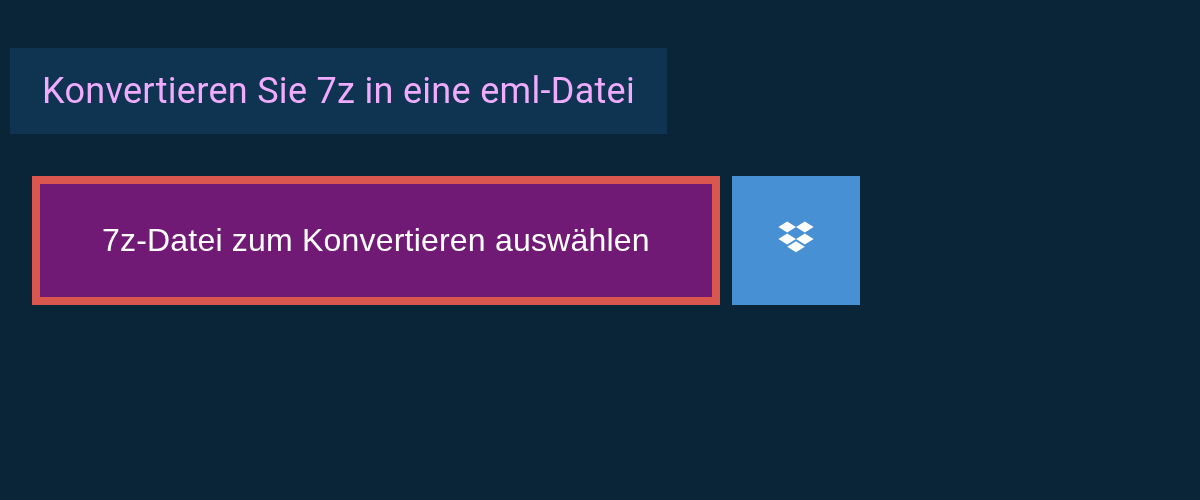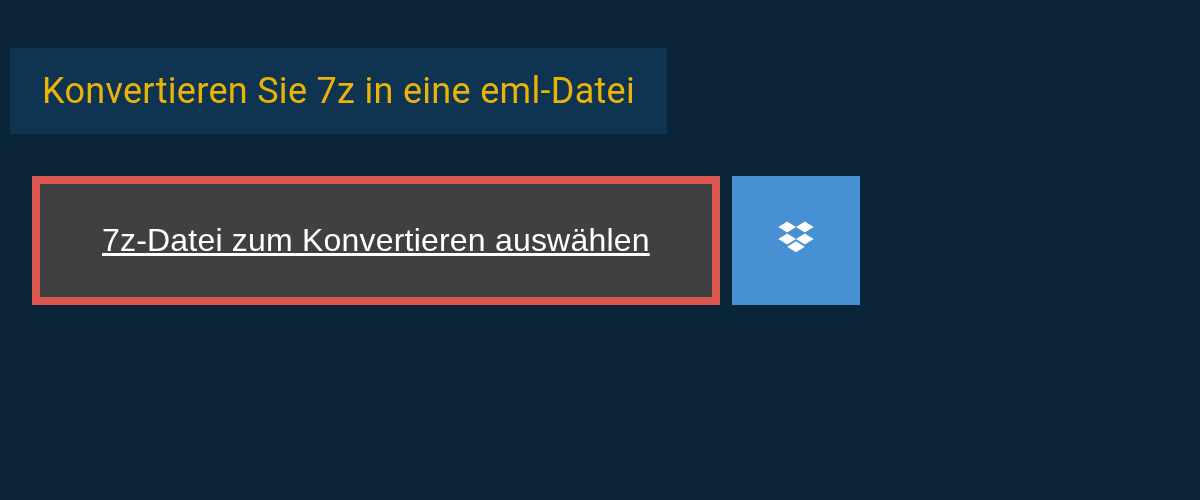--- a/index.html
+++ b/index.html
@@ -15,46 +15,45 @@
       overflow: hidden;
     }
     .header-bar {
       background: #0e3452;
       padding: 22px 32px;
       display: inline-block;
       margin-top: 48px;
       margin-left: 10px;
     }
     .header-title {
-      color: #eab308;
+      color: #f0abfc;
       font-size: 36px;
       font-weight: 400;
       letter-spacing: 0.3px;
     }
     .button-row {
       display: flex;
       margin-left: 32px;
       margin-top: 42px;
       gap: 12px;
       align-items: stretch;
     }
     .select-file-wrap {
       border: 8px solid #d9574f;
       display: inline-block;
     }
     .select-file-button {
-      background: #404040;
+      background: #701a75;
       color: #ffffff;
       font-size: 32px;
       font-weight: 400;
       padding: 38px 62px;
       border: none;
       cursor: pointer;
       letter-spacing: 0.2px;
-      text-decoration: underline;
     }
     .dropbox-button {
       background: #4790d3;
       border: none;
       width: 128px;
       display: flex;
       align-items: center;
       justify-content: center;
       cursor: pointer;
     }

